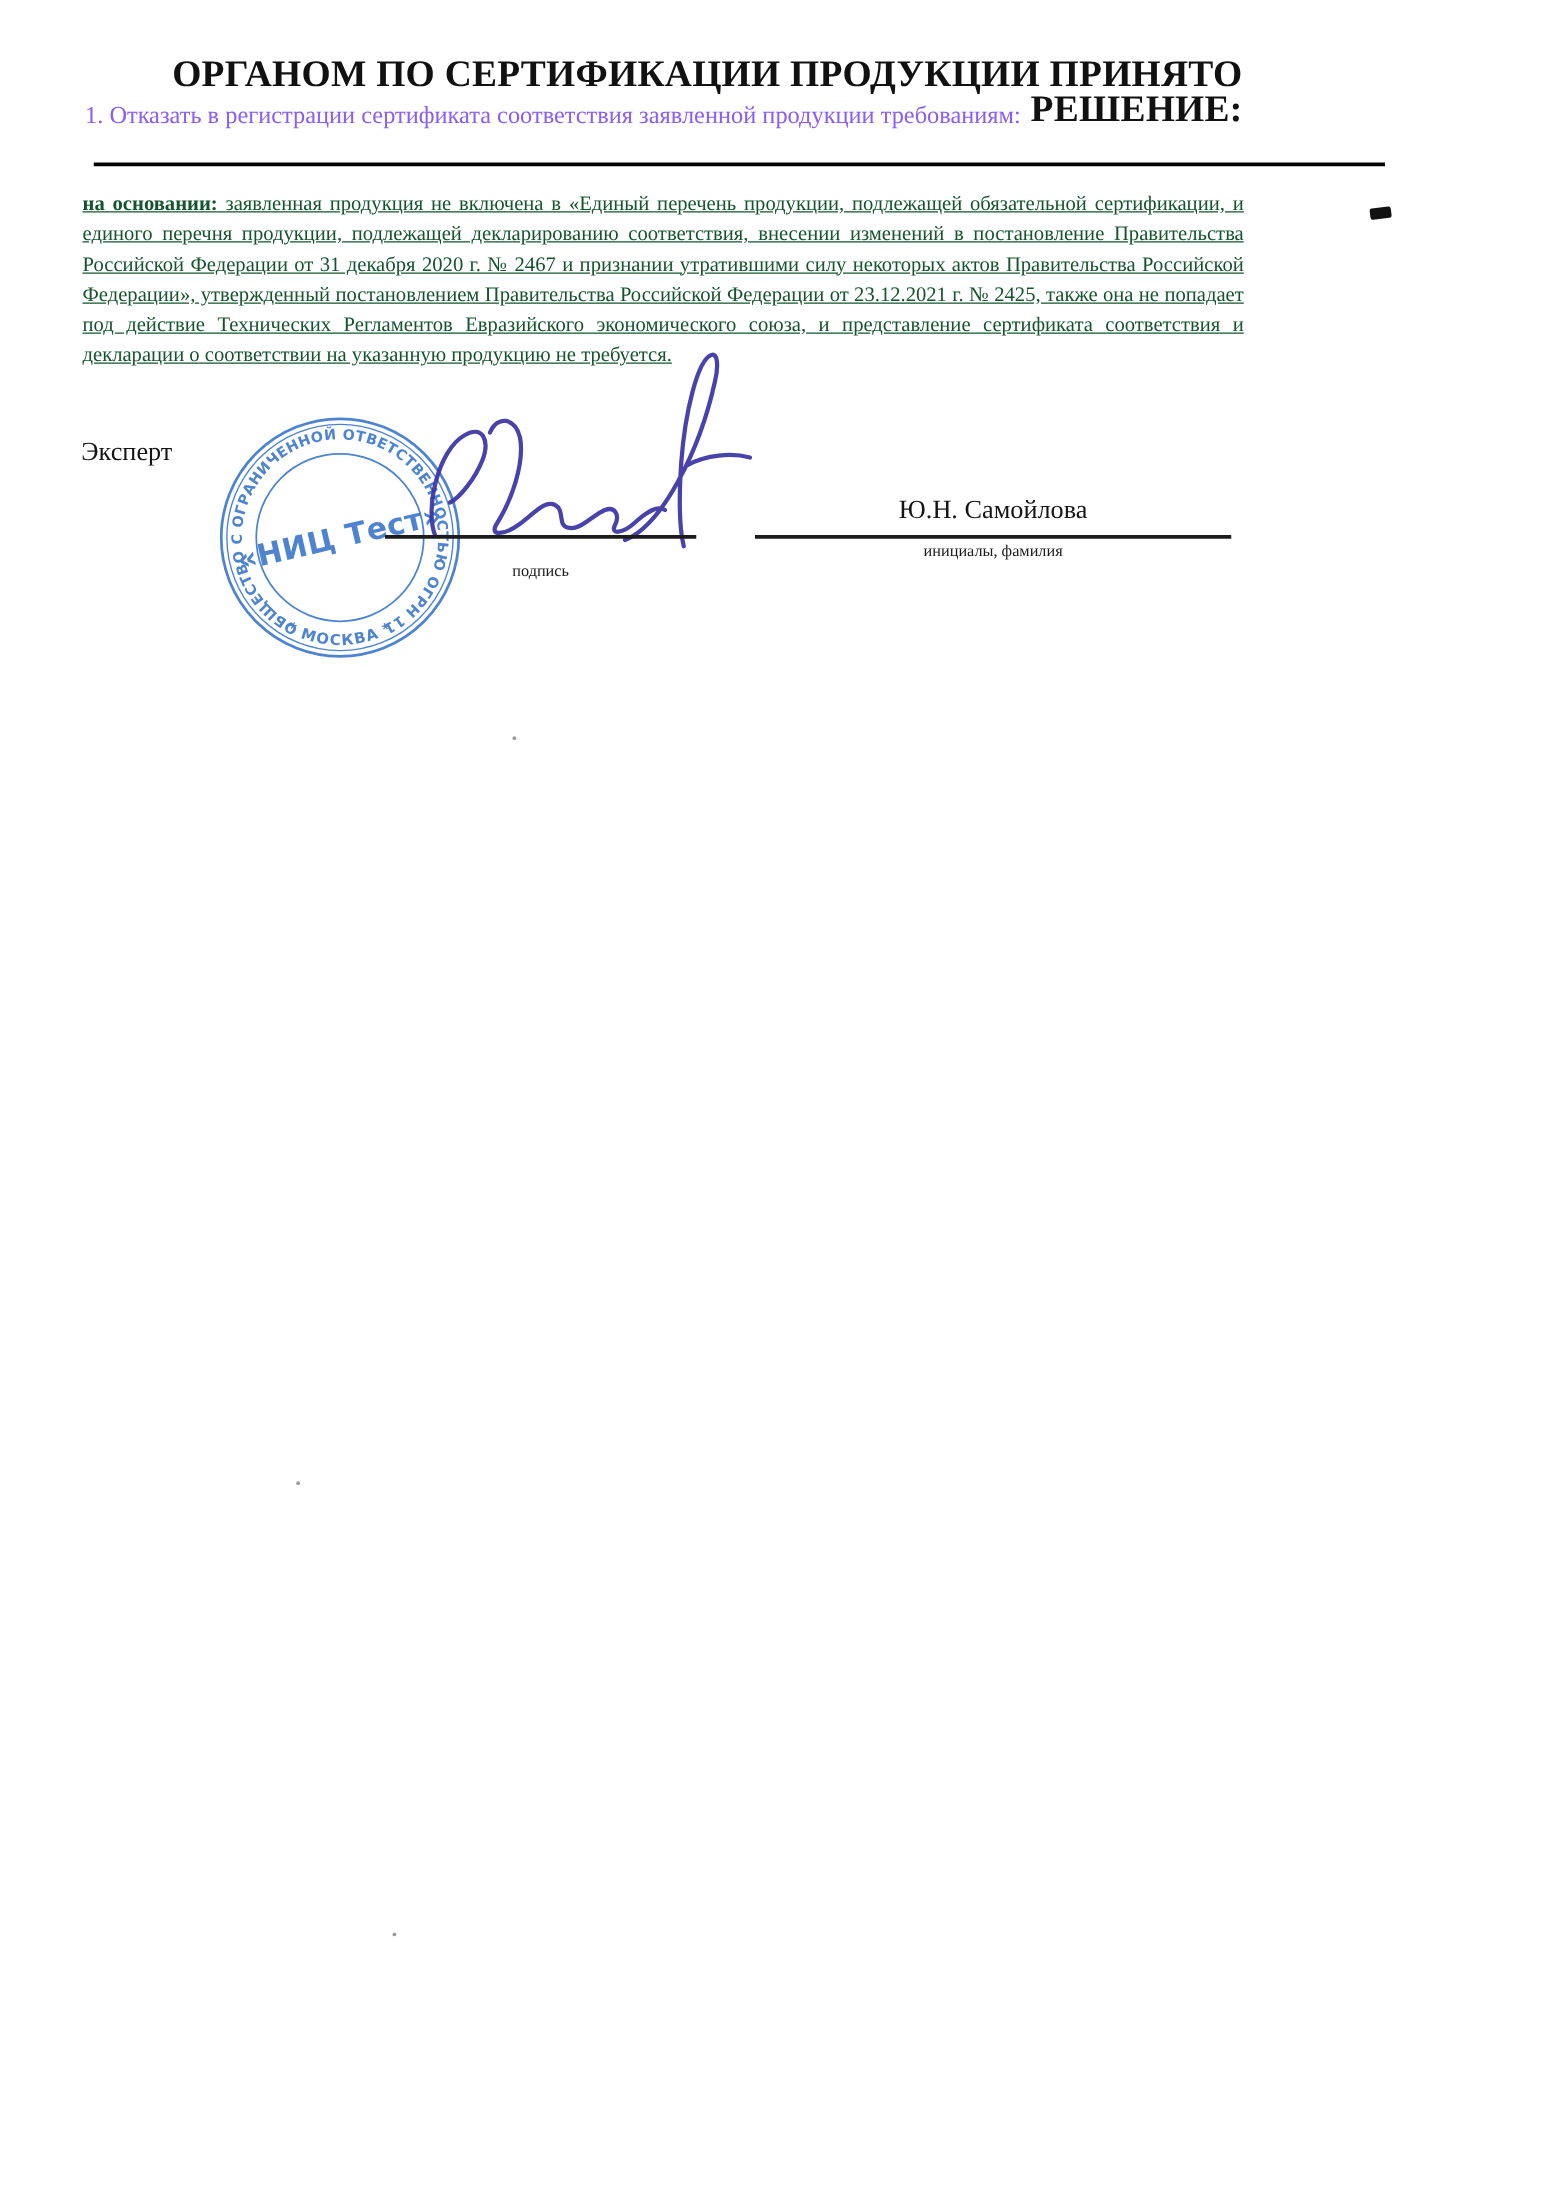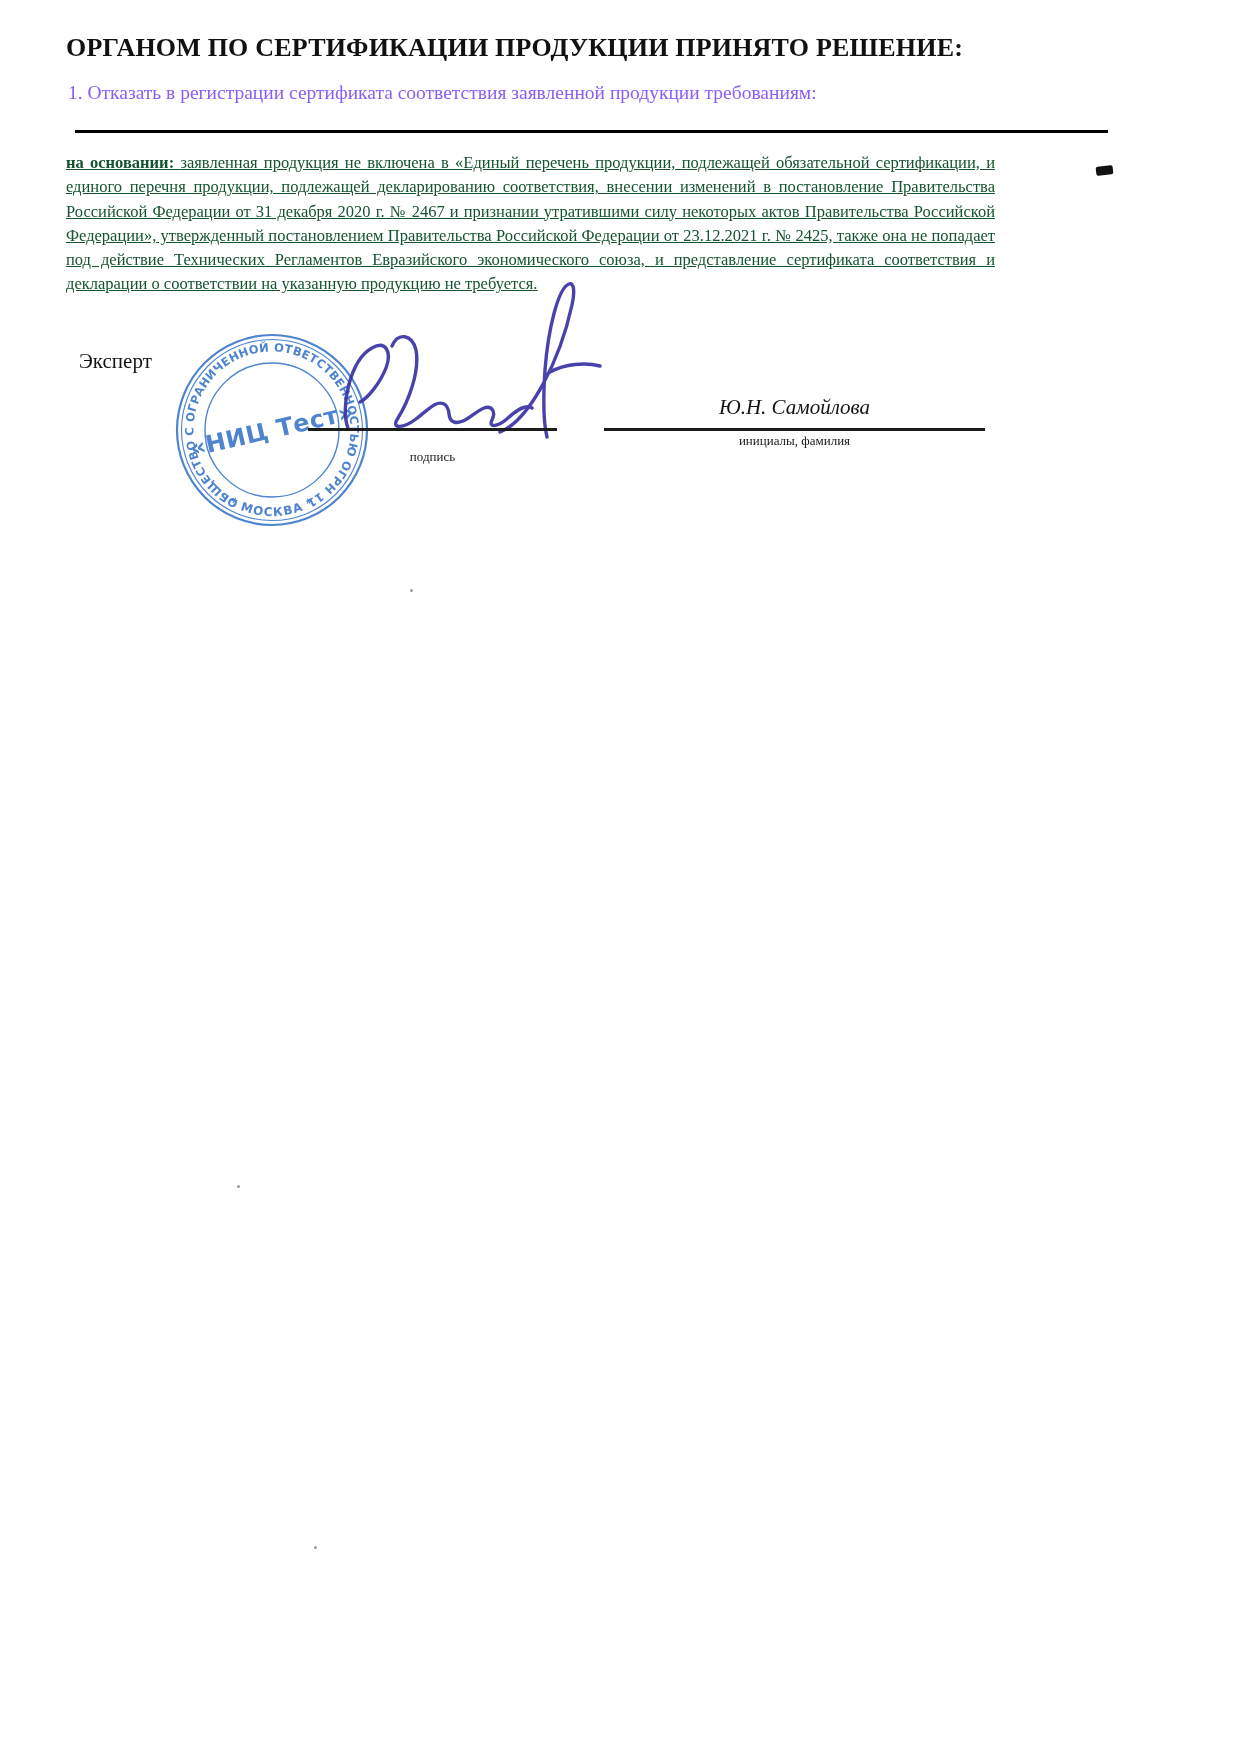--- a/index.html
+++ b/index.html
@@ -2,54 +2,54 @@
 <html><head>
 <meta charset="utf-8">
 <style>
   html,body{margin:0;padding:0;background:#e8e8e8;}
   .page{
     position:relative;width:1240px;height:1754px;background:#ffffff;
     font-family:"Liberation Serif","DejaVu Serif",serif;color:#1a1a1a;
     overflow:hidden;margin:0 auto;
   }
   .doc-title{
-    position:absolute;left:66px;top:34px;width:928px;
-    font-size:26px;line-height:28px;font-weight:700;text-align:left;
+    position:absolute;left:66px;top:46px;width:928px;
+    font-size:30px;line-height:28px;font-weight:700;text-align:right;
     letter-spacing:.2px;color:#111;
   }
   .decision-heading{
     position:absolute;left:68px;top:80px;width:810px;
     font-size:19.5px;line-height:26.5px;font-weight:400;color:#8b5cf6;
   }
   .field-underline{
     position:absolute;left:75px;top:130px;width:1033px;height:3px;background:#000;
   }
   .field-caption{
     position:absolute;left:66px;top:138px;width:942px;
     font-size:11px;line-height:14px;text-align:center;color:#1b1b1b;
   }
   .basis-paragraph{
     position:absolute;left:66px;top:151px;width:929px;
     font-size:16.5px;line-height:24.3px;text-align:justify;color:#14532d;text-decoration:underline;
   }
   .basis-paragraph .bold{font-weight:700;}
   .expert-label{
-    position:absolute;left:79px;top:349px;font-size:21px;color:#141414;
+    position:absolute;left:65px;top:349px;font-size:21px;color:#141414;
   }
   .sig-line{position:absolute;top:428px;height:2.5px;background:#1c1c1c;}
   .sig-line.first{left:308px;width:249px;}
   .sig-line.second{left:604px;width:381px;}
   .sig-caption{
     position:absolute;top:433px;font-size:13px;text-align:center;color:#1b1b1b;
   }
   .sig-caption.first{left:308px;width:249px;margin-top:16px;}
   .sig-caption.second{left:604px;width:381px;text-align:center;}
   .expert-name{
     position:absolute;left:604px;top:395px;width:381px;
-    font-size:21px;text-align:center;color:#141414;font-style:italic;
+    font-size:21px;text-align:center;color:#141414;
   }
   .stamp-wrap{position:absolute;left:174px;top:332px;width:196px;height:196px;opacity:.85;}
   .stamp-wrap svg{display:block;}
   .stamp-ring-text{font-family:"DejaVu Sans",sans-serif;font-size:11.5px;font-weight:700;letter-spacing:.3px;}
   .stamp-bottom-text{font-family:"DejaVu Sans",sans-serif;font-size:12px;font-weight:700;letter-spacing:1px;}
   .stamp-center-text{font-family:"DejaVu Sans",sans-serif;font-size:24px;font-weight:700;letter-spacing:.5px;}
   .signature-wrap{position:absolute;left:310px;top:270px;width:340px;height:180px;opacity:.92;}
   .scan-mark{
     position:absolute;left:1096px;top:166px;width:17px;height:9px;background:#121212;
     border-radius:2px;transform:rotate(-7deg);

